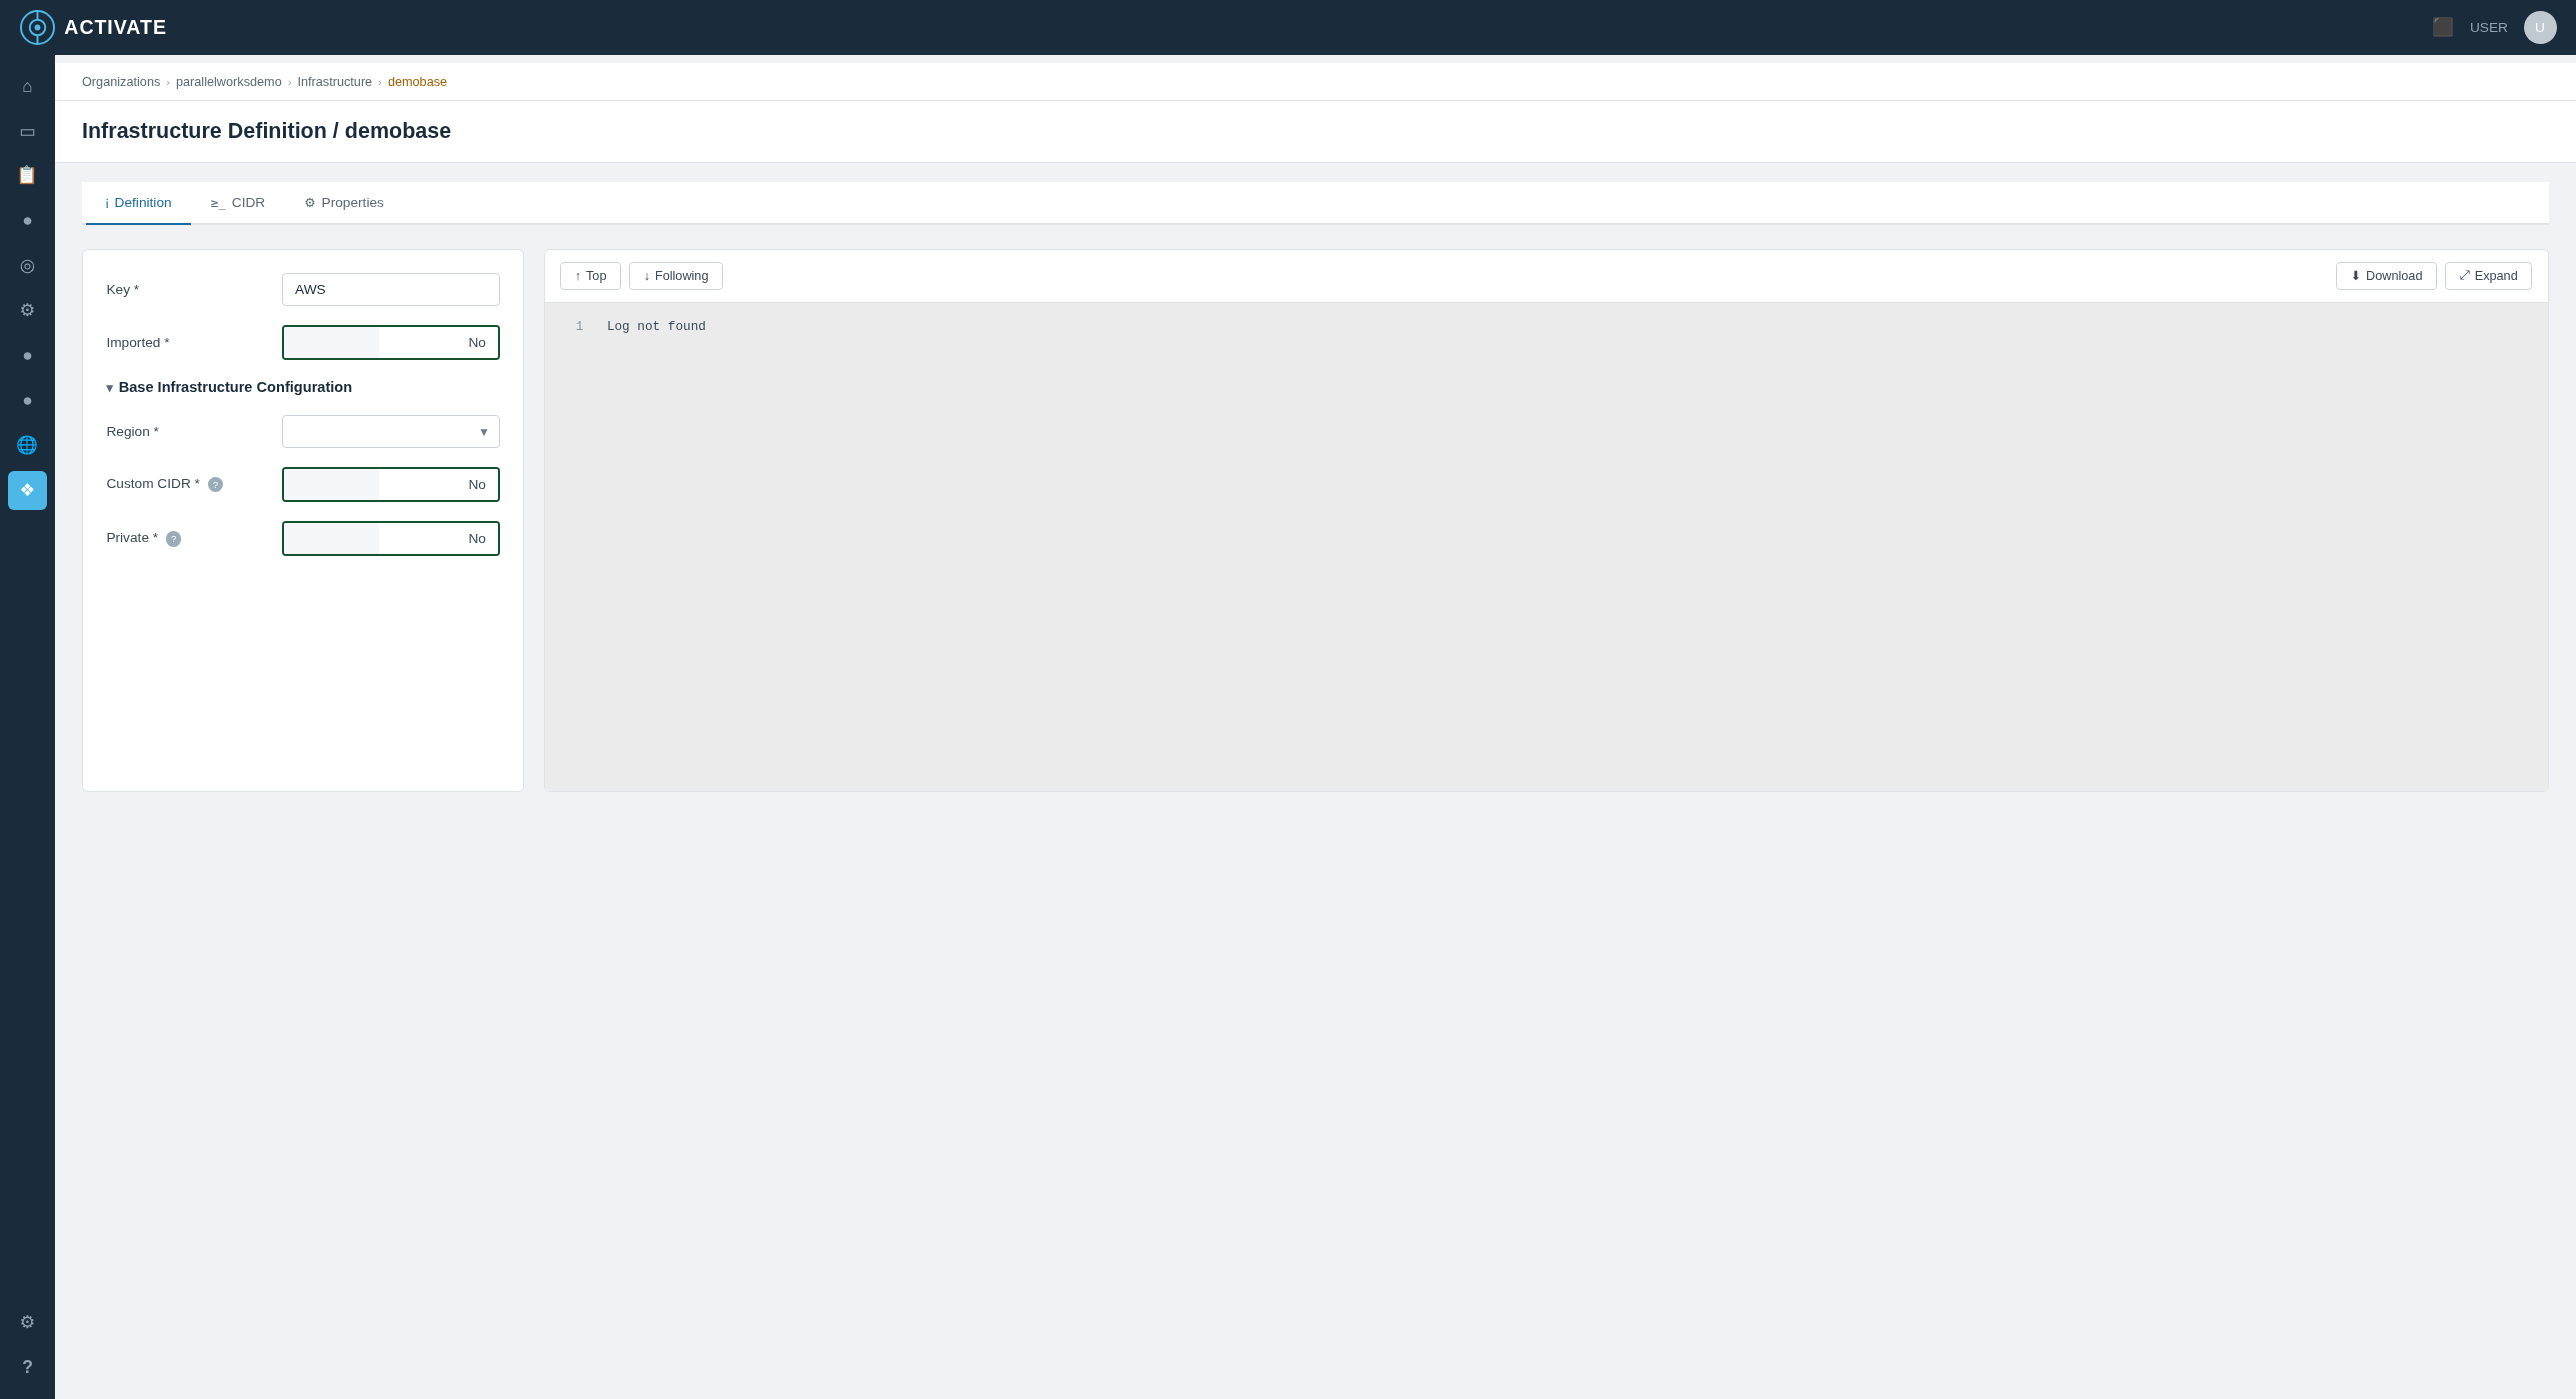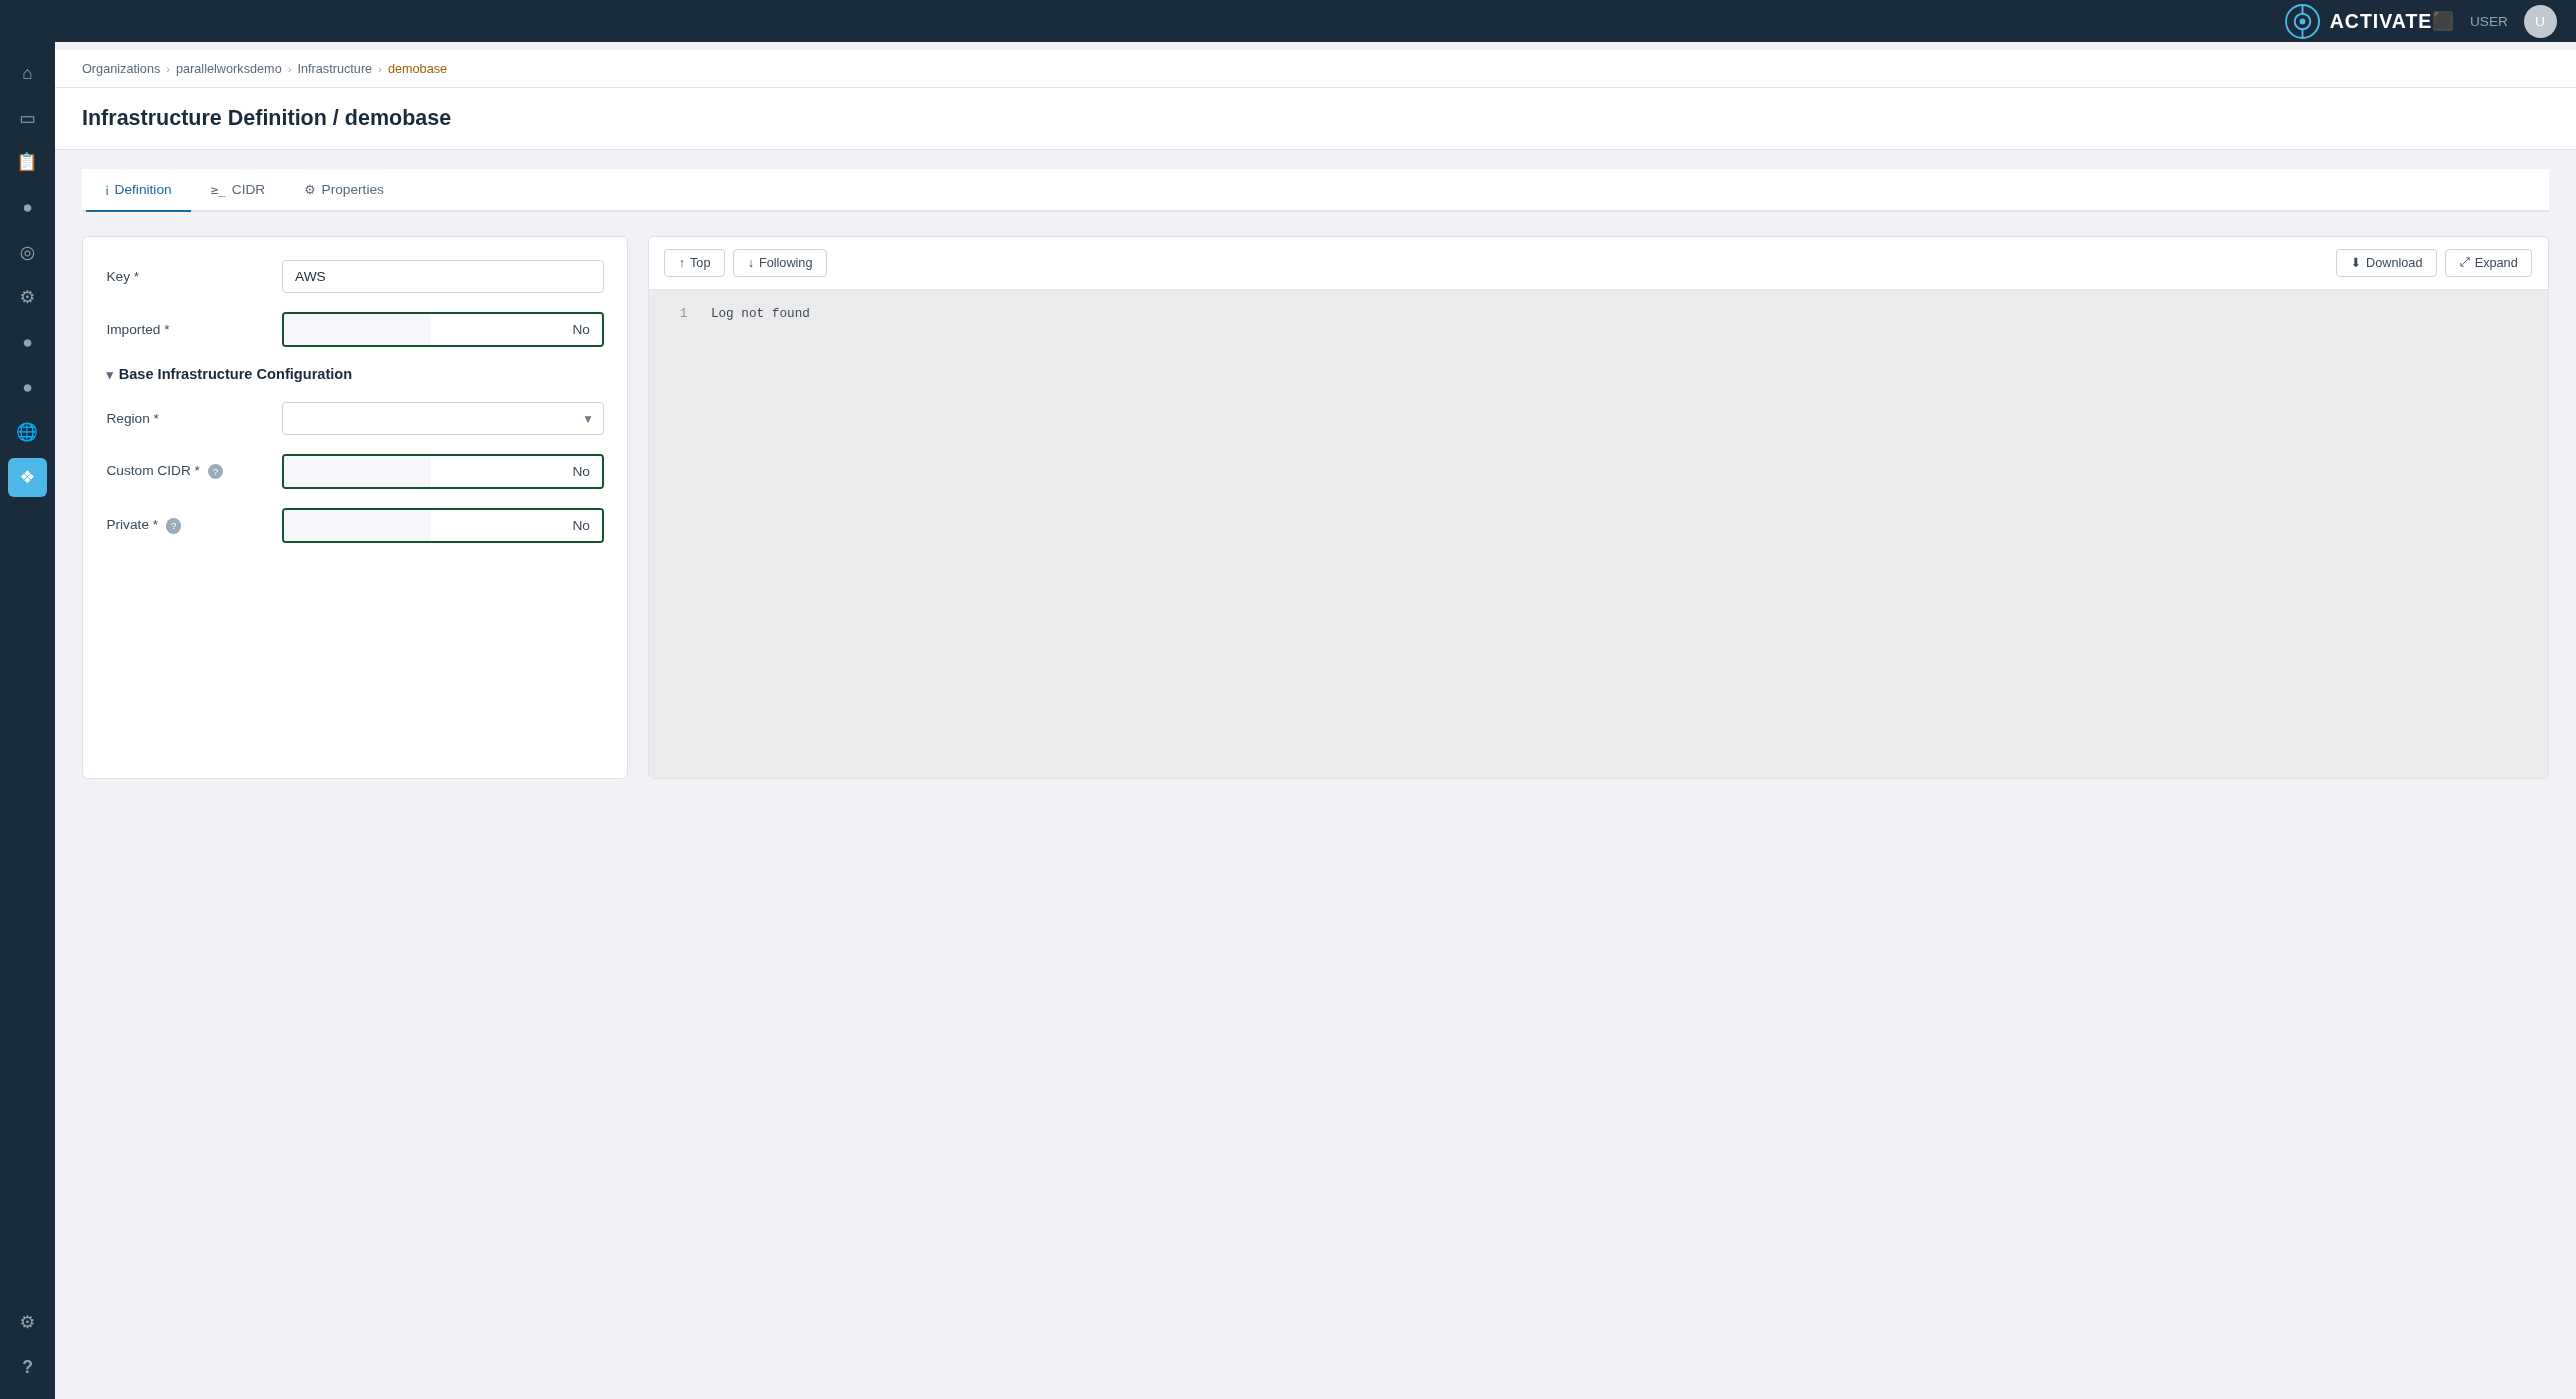--- a/index.html
+++ b/index.html
@@ -1,26 +1,26 @@
 <!DOCTYPE html>
 <html><head>
   <meta charset="utf-8">
   <style>
     * { box-sizing: border-box; margin: 0; padding: 0; }
     body { font-family: -apple-system, BlinkMacSystemFont, 'Segoe UI', Arial, sans-serif; background: #f0f2f5; display: flex; flex-direction: column; height: 100vh; overflow: hidden; }
 
     
     .navbar {
       background: #1a2b3c;
-      height: 42px;
+      height: 55px;
       display: flex;
       align-items: center;
       padding: 0 19.5px;
       flex-shrink: 0;
-      justify-content: flex-end;
+      justify-content: space-between;
     }
     .navbar-brand {
       display: flex;
       align-items: center;
       gap: 9.8px;
       color: white;
       font-size: 19.5px;
       font-weight: 700;
       letter-spacing: 1px;
     }
@@ -174,21 +174,21 @@
       border-bottom-color: #1a6ba0;
     }
     .tab-icon { font-size: 12.7px; }
 
     
     .two-col {
       display: flex;
       gap: 19.5px;
     }
     .left-panel {
-      width: 546px;
+      width: 442px;
       flex-shrink: 0;
       background: white;
       border-radius: 5.9px;
       border: 1px solid #dde2e8;
       padding: 23.4px;
     }
     .right-panel {
       flex: 1;
       background: white;
       border-radius: 5.9px;

